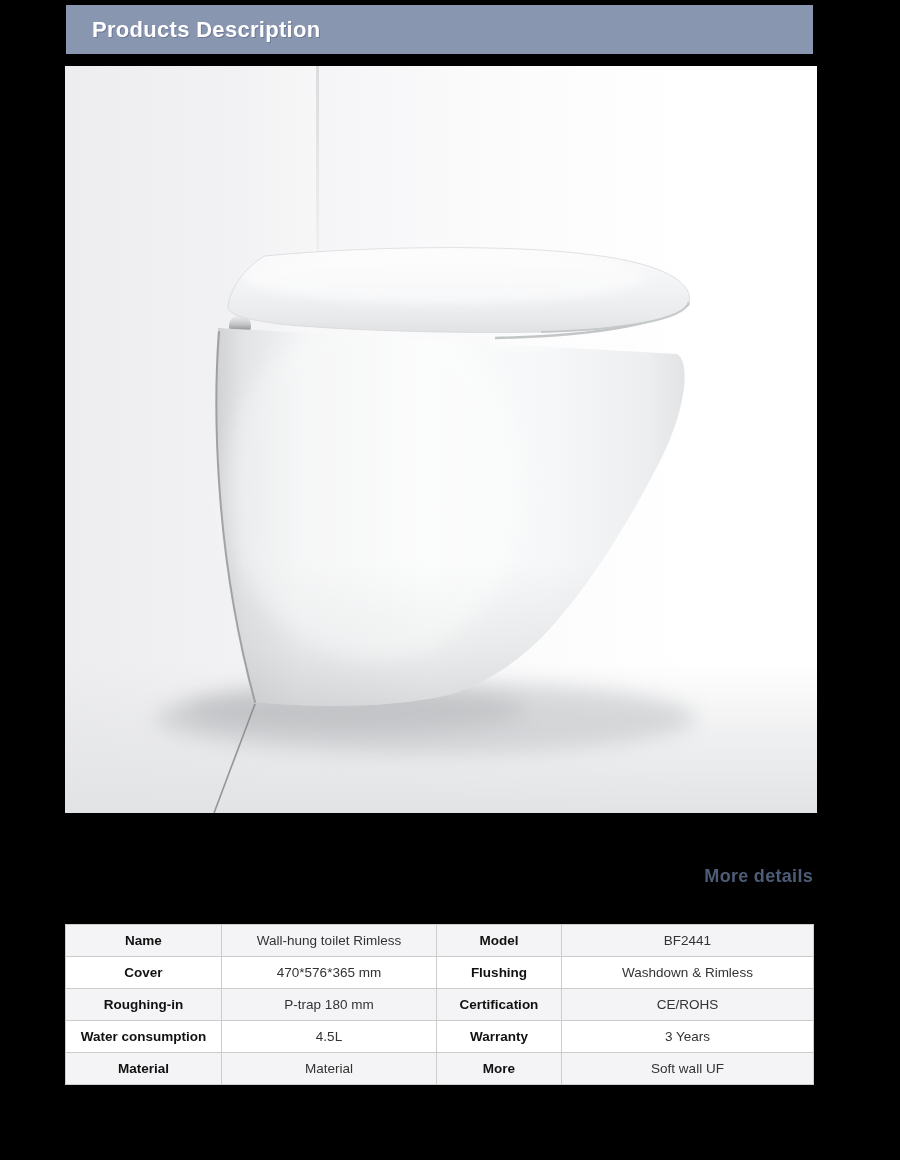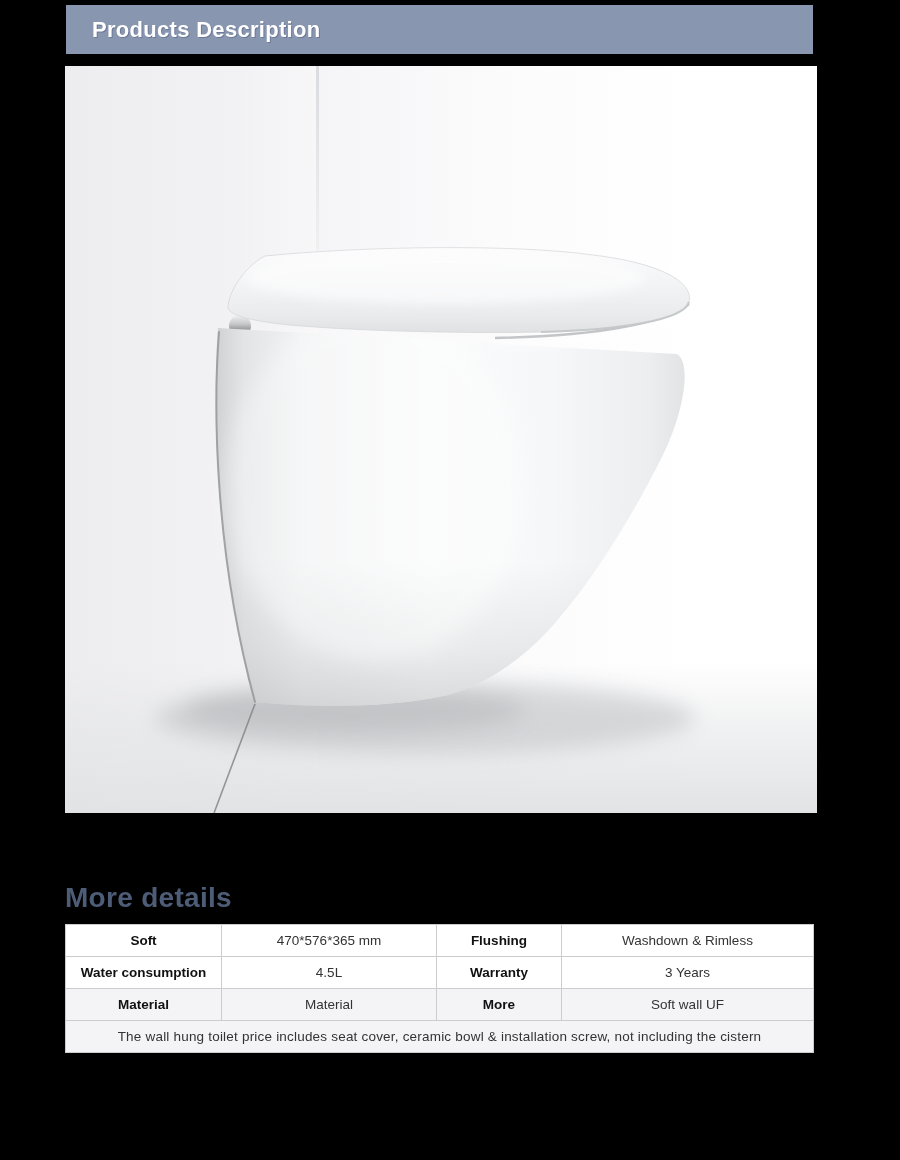--- a/index.html
+++ b/index.html
@@ -37,25 +37,25 @@
     left: 65px; top: 66px;
     width: 752px; height: 747px;
     overflow: hidden;
     background: #fdfdfe;
   }
   .photo svg { display: block; }
 
   
   .more-details {
     position: absolute;
-    left: 65px; top: 880px;
+    left: 65px; top: 858px;
     width: 748px; height: 36px;
     line-height: 36px;
-    text-align: left;
-    font-size: 28px;
+    text-align: right;
+    font-size: 18px;
     font-weight: bold;
     color: #4D5C77;
     letter-spacing: 0.3px;
   }
 
   
   .spec-table {
     position: absolute;
     left: 65px; top: 924px;
     width: 748px;
@@ -199,37 +199,46 @@
   <div class="more-details">More details</div>
 
   <table class="spec-table">
     <colgroup>
       <col style="width:156px">
         <col style="width:215px">
         <col style="width:125px">
         <col style="width:252px">
     </colgroup>
     <tbody>
+      <tr class="odd">
+        <th>Name</th>
+        <td>Wall-hung toilet Rimless</td>
+        <th>Model</th>
+        <td>BF2441</td>
+      </tr>
       <tr>
-        <th>Soft</th>
+        <th>Cover</th>
         <td>470*576*365 mm</td>
         <th>Flushing</th>
         <td>Washdown &amp; Rimless</td>
+      </tr>
+      <tr class="odd">
+        <th>Roughing-in</th>
+        <td>P-trap 180 mm</td>
+        <th>Certification</th>
+        <td>CE/ROHS</td>
       </tr>
       <tr>
         <th>Water consumption</th>
         <td>4.5L</td>
         <th>Warranty</th>
         <td>3 Years</td>
       </tr>
       <tr class="odd">
         <th>Material</th>
         <td>Material</td>
         <th>More</th>
         <td>Soft wall UF</td>
       </tr>
-      <tr>
-        <td class="note-cell" colspan="4">The wall hung toilet price includes seat cover, ceramic bowl &amp; installation screw, not including the cistern</td>
-      </tr>
     </tbody>
   </table>
 
 </div>
 
 </body></html>

